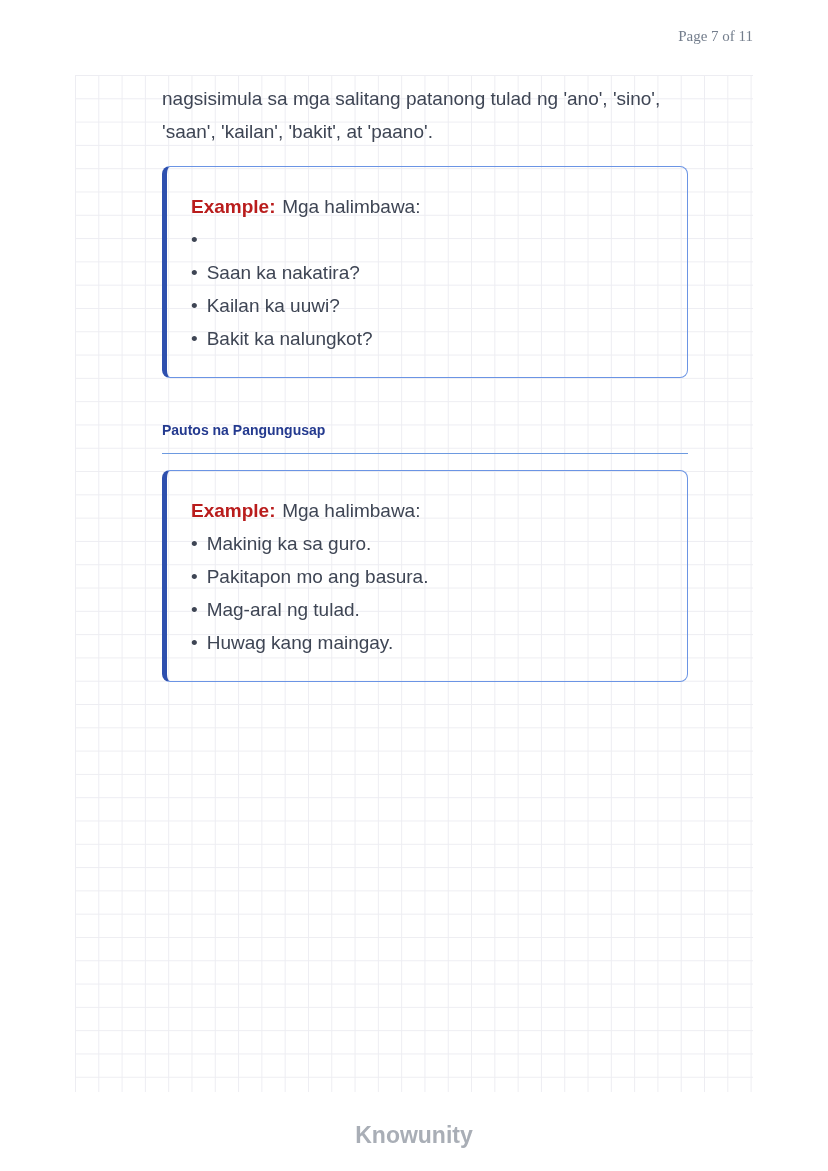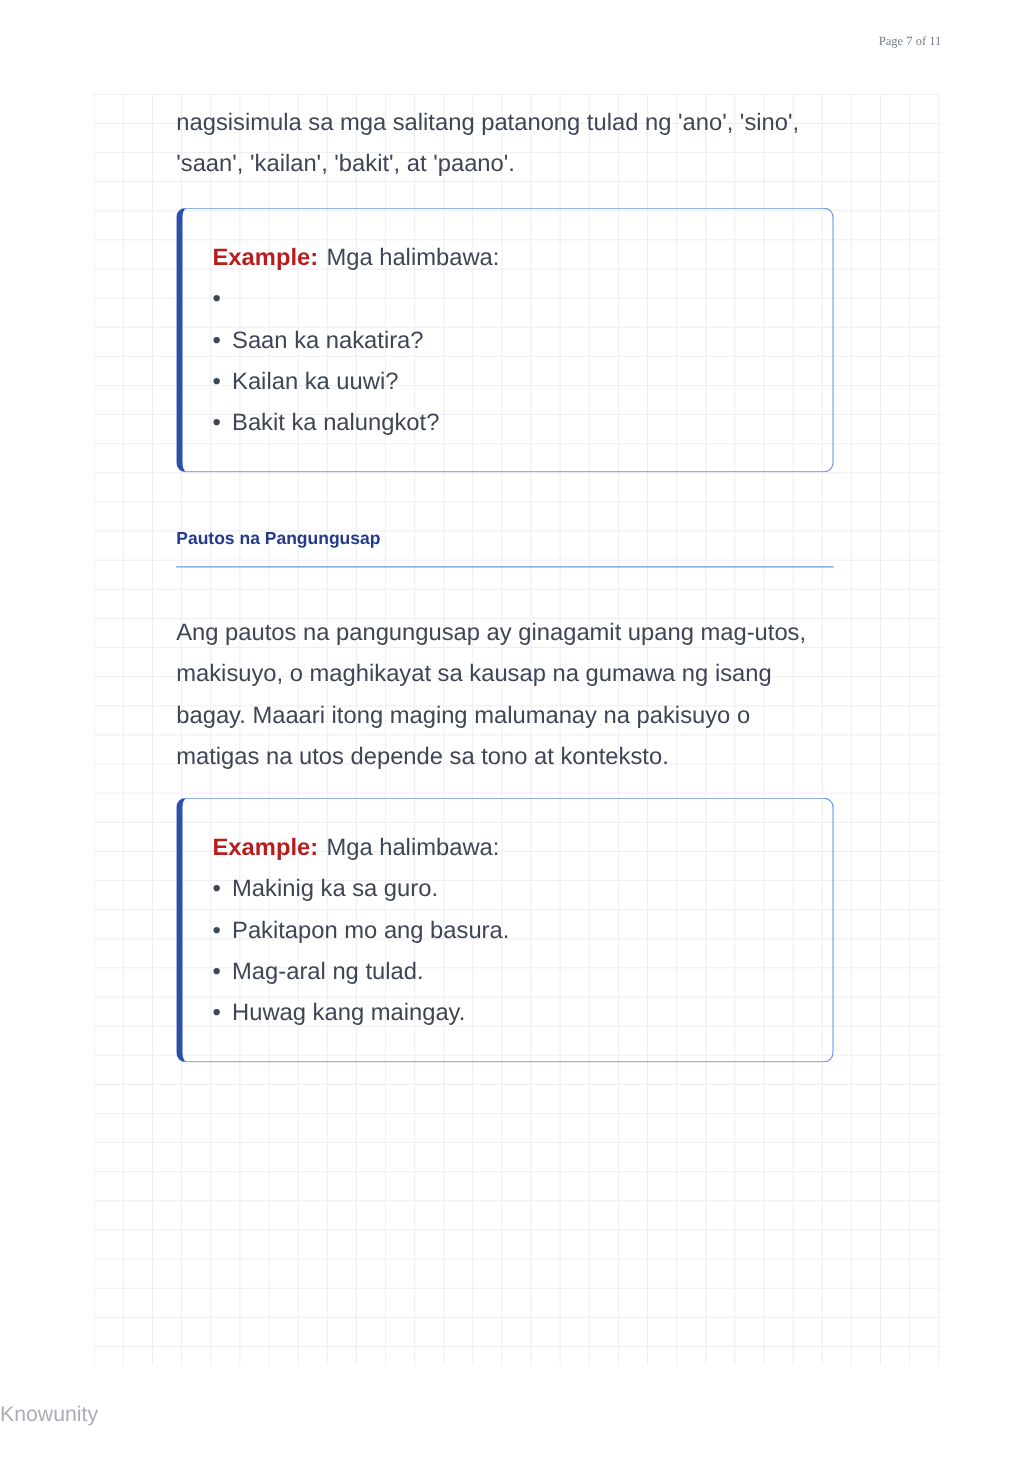--- a/index.html
+++ b/index.html
@@ -10,39 +10,39 @@
     height: 1171px;
     font-family: "Liberation Sans", "DejaVu Sans", sans-serif;
     overflow: hidden;
   }
 
   .page-number {
     position: absolute;
     top: 28px;
     right: 75px;
     font-family: "Liberation Serif", "DejaVu Serif", serif;
-    font-size: 10px;
+    font-size: 15px;
     color: #737d8c;
   }
 
   .grid-area {
     position: absolute;
     left: 75px;
     top: 75px;
     width: 678px;
     height: 1017px;
     background-image:
       linear-gradient(to right, #ededf2 1px, transparent 1px),
       linear-gradient(to bottom, #ededf2 1px, transparent 1px);
     background-size: 23.3px 23.3px;
   }
 
   .content {
     position: absolute;
-    left: 141px;
+    left: 162px;
     top: 75px;
     width: 526px;
     color: #3e4554;
     font-size: 19px;
     line-height: 33px;
   }
 
   .content > .paragraph { padding-top: 7px; }
 
   .callout-box {
@@ -78,23 +78,24 @@
   .bullet {
     margin-right: 9px;
     color: #3e4554;
   }
 
   .footer-brand {
     position: absolute;
     top: 1122px;
     left: 0;
     width: 100%;
-    text-align: left;
-    font-size: 17px;
+    text-align: center;
+    font-size: 23px;
     color: #a9aeb6;
+    font-weight: bold;
   }
 </style>
 </head>
 <body>
 
 <div class="page-number">Page 7 of 11</div>
 
 <div class="grid-area"></div>
 
 <div class="content">
@@ -118,21 +119,20 @@
     </div>
     <div class="bullet-row">
       <span class="bullet">•</span>
         <span>Bakit ka nalungkot?</span>
     </div>
   </div>
 
   <div class="section-heading">Pautos na Pangungusap</div>
 
 
-  <div class="body-paragraph">Ang pautos na pangungusap ay ginagamit upang mag-utos, makisuyo, o maghikayat sa kausap na gumawa ng isang bagay. Maaari itong maging malumanay na pakisuyo o matigas na utos depende sa tono at konteksto.</div>
 
   <div class="callout-box box-example-2">
     <div>
       <span class="box-label">Example:</span><span>Mga halimbawa:</span>
     </div>
     <div class="bullet-row">
       <span class="bullet">•</span>
         <span>Makinig ka sa guro.</span>
     </div>
     <div class="bullet-row">

